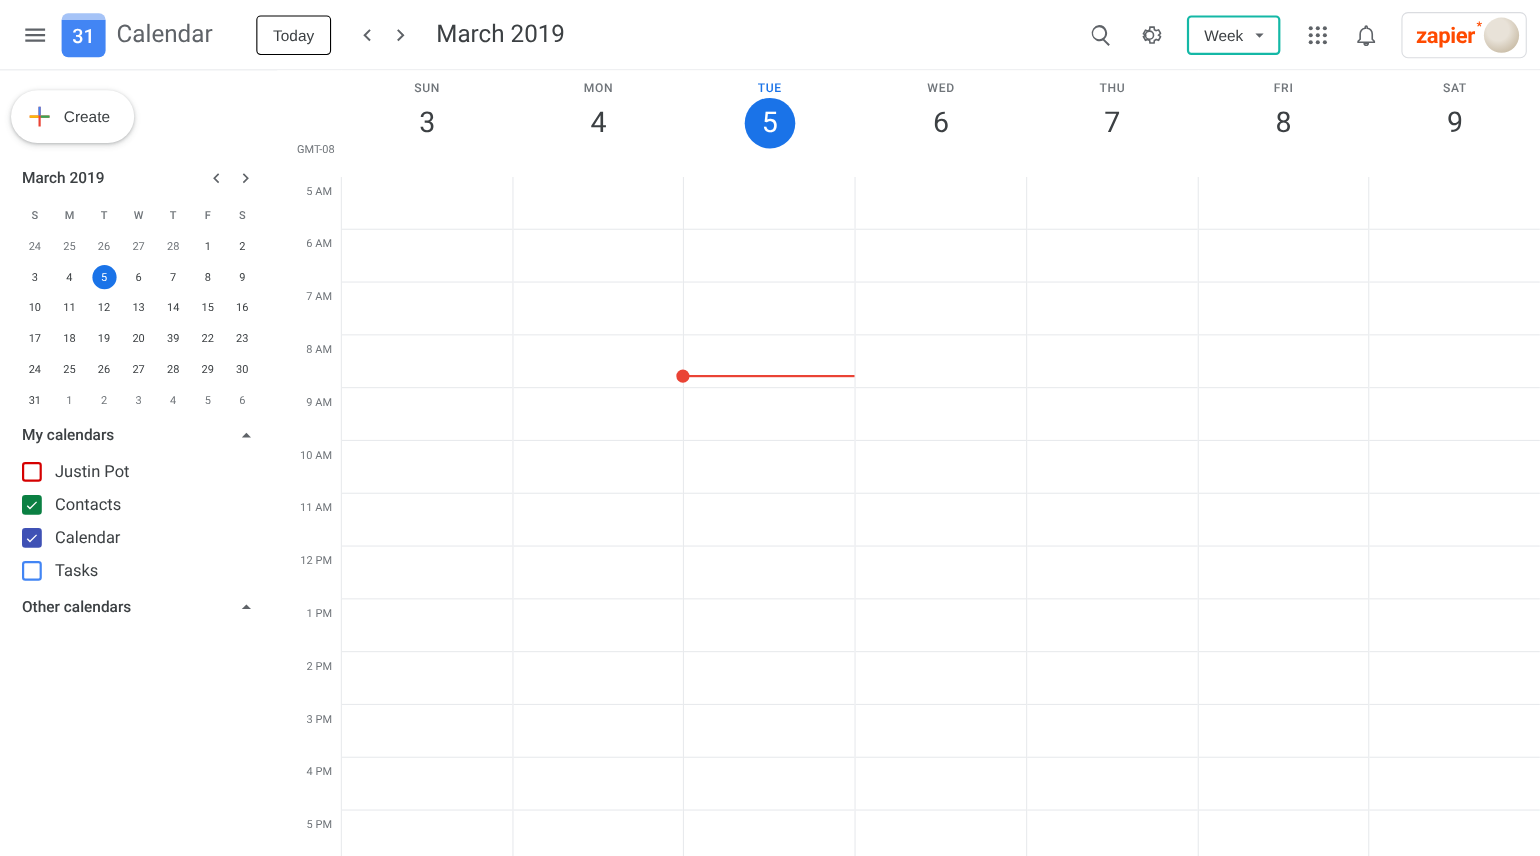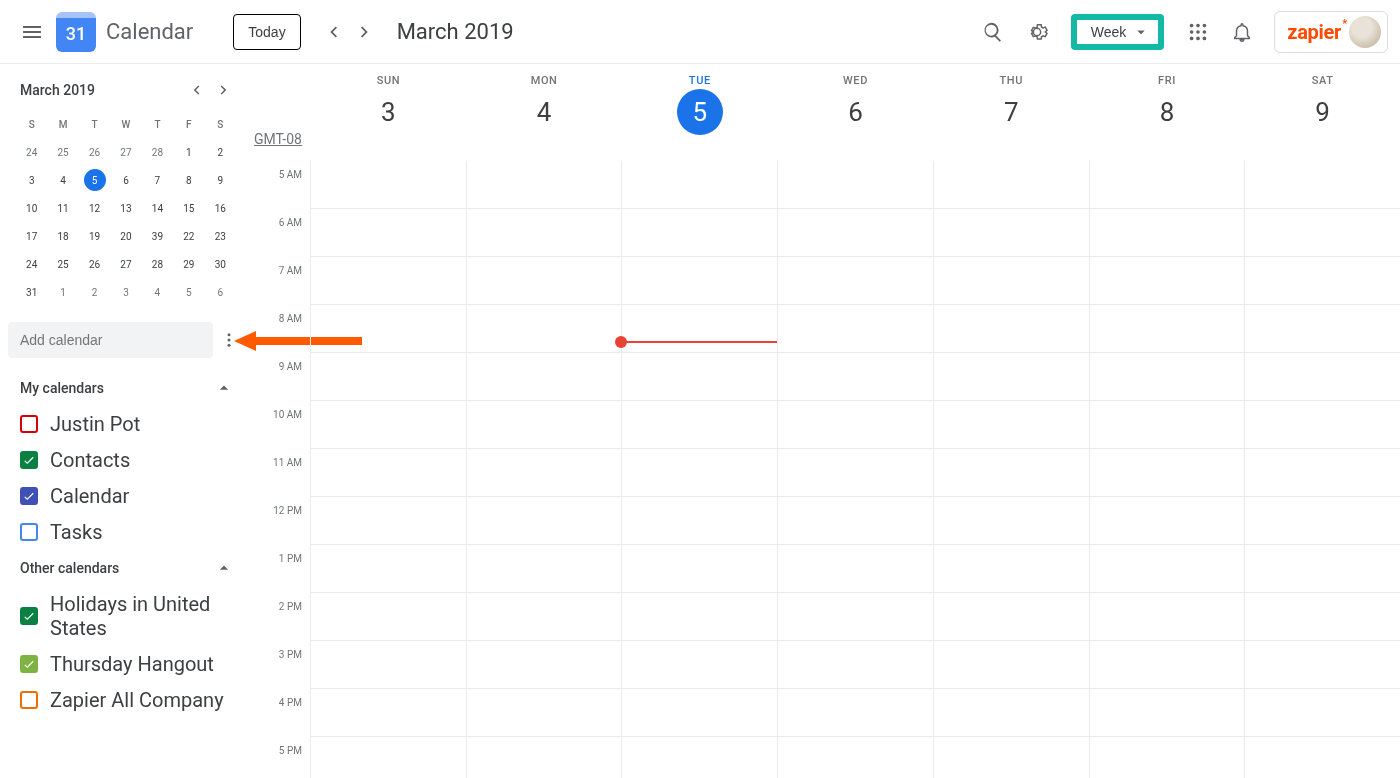--- a/index.html
+++ b/index.html
@@ -12,21 +12,21 @@
   .logo-wrap { display: flex; align-items: center; margin-right: 40px; }
   .logo-icon { width: 40px; height: 40px; background: linear-gradient(#a5c3f7 15%, #4285f4 15%); border-radius: 6px; color: #fff; font-size: 18px; font-weight: 500; display: flex; align-items: center; justify-content: center; padding-top: 4px; margin-right: 10px; }
   .logo-text { font-size: 22px; color: #5f6368; font-weight: 400; }
   .today-btn { height: 36px; padding: 0 14px; border: 1px solid #000000; border-radius: 4px; background: #fff; font-size: 14px; font-weight: 500; color: #3c4043; cursor: pointer; margin-right: 16px; }
   .nav-chev { width: 32px; height: 32px; border: none; background: none; display: flex; align-items: center; justify-content: center; cursor: pointer; border-radius: 50%; }
   .nav-chev svg { width: 22px; height: 22px; fill: #5f6368; }
   .month-title { font-size: 22px; color: #3c4043; margin-left: 16px; font-weight: 400; }
   .spacer { flex: 1; }
   .hdr-icon { width: 40px; height: 40px; border: none; background: none; display: flex; align-items: center; justify-content: center; cursor: pointer; border-radius: 50%; margin: 0 2px; }
   .hdr-icon svg { width: 22px; height: 22px; fill: #5f6368; }
-  .view-sel { height: 36px; padding: 0 8px 0 14px; border: 6px solid #14b8a6; border-radius: 4px; background: #fff; font-size: 14px; color: #3c4043; display: flex; align-items: center; gap: 6px; cursor: pointer; margin: 0 12px; }
+  .view-sel { height: 36px; padding: 0 8px 0 14px; border: 2px solid #14b8a6; border-radius: 4px; background: #fff; font-size: 14px; color: #3c4043; display: flex; align-items: center; gap: 6px; cursor: pointer; margin: 0 12px; }
   .view-sel svg { width: 18px; height: 18px; fill: #5f6368; }
   .zapier-box { display: flex; align-items: center; gap: 8px; padding: 4px 6px 4px 12px; border: 1px solid #dadce0; border-radius: 6px; margin-left: 10px; }
   .zapier-txt { color: #ff4a00; font-weight: 700; font-size: 20px; letter-spacing: -0.3px; position: relative; }
   .zapier-txt::after { content: "*"; color: #ff4a00; font-size: 11px; position: absolute; top: -3px; right: -6px; }
   .avatar { width: 32px; height: 32px; border-radius: 50%; background: radial-gradient(circle at 40% 35%, #e8e2d8 35%, #c8bba5 80%); }
 
   
   .body { display: flex; height: calc(778px - 64px); }
   .sidebar { width: 252px; padding: 12px 8px 0 8px; flex-shrink: 0; }
   .create-btn { display: inline-flex; align-items: center; gap: 10px; height: 48px; padding: 0 22px 0 14px; border: none; border-radius: 24px; background: #fff; box-shadow: 0 1px 3px rgba(60,64,67,.3), 0 2px 6px 1px rgba(60,64,67,.12); font-size: 14px; font-weight: 500; color: #3c4043; cursor: pointer; margin: 6px 0 18px 2px; }
@@ -48,31 +48,31 @@
   .more-btn svg { width: 18px; height: 18px; fill: #5f6368; }
   .arrow-annot { position: absolute; left: 226px; top: 6px; pointer-events: none; }
   .arrow-annot svg { width: 130px; height: 26px; }
 
   .sect-head { display: flex; align-items: center; padding: 8px 10px 8px 12px; cursor: pointer; }
   .sect-head span { flex: 1; font-size: 14px; font-weight: 500; color: #3c4043; }
   .sect-head svg { width: 20px; height: 20px; fill: #5f6368; }
   .cal-item { display: flex; align-items: center; gap: 12px; padding: 6px 12px; cursor: pointer; }
   .chk { width: 18px; height: 18px; border-radius: 3px; border: 2px solid; display: flex; align-items: center; justify-content: center; flex-shrink: 0; }
   .chk svg { width: 14px; height: 14px; fill: #fff; }
-  .cal-item span { font-size: 20px; color: #3c4043; }
+  .cal-item span { font-size: 15px; color: #3c4043; }
 
   
   .main { flex: 1; display: flex; flex-direction: column; background: #fff; }
   .day-headers { display: flex; padding-left: 58px; }
   .day-col-h { flex: 1; text-align: center; padding: 10px 0 6px 0; border-left: 1px solid #fff; }
   .dow-lbl { font-size: 11px; font-weight: 500; color: #70757a; letter-spacing: 0.6px; }
   .dow-lbl.today { color: #1a73e8; }
   .day-num { font-size: 26px; color: #3c4043; margin-top: 2px; font-weight: 400; display: inline-flex; align-items: center; justify-content: center; width: 46px; height: 46px; }
   .day-num.today { background: #1a73e8; color: #fff; border-radius: 50%; }
-  .tz-lbl { position: absolute; font-size: 14px; color: #70757a; left: 254px; top: 131px; text-decoration: underline; }
+  .tz-lbl { position: absolute; font-size: 10px; color: #70757a; left: 270px; top: 131px; }
 
   .grid-scroll { flex: 1; overflow-y: auto; position: relative; margin-top: 20px; }
   .grid-wrap { display: flex; position: relative; }
   .time-col { width: 58px; flex-shrink: 0; }
   .time-lbl { height: 48px; font-size: 10px; color: #70757a; text-align: right; padding-right: 8px; position: relative; top: -6px; }
   .day-cols { flex: 1; display: flex; position: relative; }
   .day-col { flex: 1; border-left: 1px solid #e8eaed; }
   .hour-row { height: 48px; border-bottom: 1px solid #e8eaed; }
   .now-line { position: absolute; height: 2px; background: #ea4335; z-index: 5; }
   .now-dot { position: absolute; width: 12px; height: 12px; background: #ea4335; border-radius: 50%; margin-left: -6px; margin-top: -5px; z-index: 6; }
@@ -142,20 +142,29 @@
   </button>
   <div class="zapier-box">
     <span class="zapier-txt">zapier</span>
     <div class="avatar"></div>
   </div>
 </div>
 
 <div class="body">
 
   <div class="sidebar">
+    <button class="create-btn">
+      <svg class="plus-icon" viewBox="0 0 24 24">
+          <path d="M11 3h2v8h8v2h-8v8h-2v-8H3v-2h8z" fill="#ea4335"></path>
+          <path d="M11 3h2v8h-2z" fill="#4285f4"></path>
+          <path d="M13 13h8v-2h-8z" fill="#34a853"></path>
+          <path d="M3 11h8v2H3z" fill="#fbbc04"></path>
+        </svg>
+      <span>Create</span>
+    </button>
 
     <div class="mini-head">
       <div class="mini-title">March 2019</div>
       <button class="mini-chev">
           <svg viewBox="0 0 24 24">
             <path d="M15 6l-6 6 6 6 1.4-1.4L11.8 12l4.6-4.6z"></path>
           </svg>
         </button>
       <button class="mini-chev">
           <svg viewBox="0 0 24 24">
@@ -294,35 +303,20 @@
           <span>4</span>
         </div>
         <div class="mini-cell">
           <span>5</span>
         </div>
         <div class="mini-cell">
           <span>6</span>
         </div>
       </div>
 
-    <div class="add-cal-row">
-      <input class="add-cal" placeholder="Add calendar" style="">
-      <button class="more-btn">
-        <svg viewBox="0 0 24 24">
-            <circle cx="12" cy="5" r="2"></circle>
-            <circle cx="12" cy="12" r="2"></circle>
-            <circle cx="12" cy="19" r="2"></circle>
-          </svg>
-      </button>
-      <div class="arrow-annot">
-        <svg viewBox="0 0 130 26">
-            <polygon points="0,13 22,3 22,9 128,9 128,17 22,17 22,23" fill="#ff5a00"></polygon>
-          </svg>
-      </div>
-    </div>
 
     <div class="sect-head">
       <span>My calendars</span>
       <svg viewBox="0 0 24 24">
           <path d="M7 14l5-5 5 5z"></path>
         </svg>
     </div>
     <div id="my-cals">
         <div class="cal-item">
           <div class="chk" style="border-color: rgb(213, 0, 0);"></div>
@@ -349,42 +343,20 @@
           <span>Tasks</span>
         </div>
       </div>
 
     <div class="sect-head">
       <span>Other calendars</span>
       <svg viewBox="0 0 24 24">
           <path d="M7 14l5-5 5 5z"></path>
         </svg>
     </div>
-    <div id="other-cals">
-        <div class="cal-item">
-          <div class="chk" style="border-color: rgb(11, 128, 67); background: rgb(11, 128, 67);">
-            <svg viewBox="0 0 24 24">
-              <path d="M9 16.2l-3.5-3.5L4 14.2 9 19l11-11-1.4-1.4z"></path>
-            </svg>
-          </div>
-          <span>Holidays in United States</span>
-        </div>
-        <div class="cal-item">
-          <div class="chk" style="border-color: rgb(124, 179, 66); background: rgb(124, 179, 66);">
-            <svg viewBox="0 0 24 24">
-              <path d="M9 16.2l-3.5-3.5L4 14.2 9 19l11-11-1.4-1.4z"></path>
-            </svg>
-          </div>
-          <span>Thursday Hangout</span>
-        </div>
-        <div class="cal-item">
-          <div class="chk" style="border-color: rgb(239, 108, 0);"></div>
-          <span>Zapier All Company</span>
-        </div>
-      </div>
   </div>
 
   <div class="main">
     <div class="tz-lbl">GMT-08</div>
     <div class="day-headers" id="day-headers">
         <div class="day-col-h"><div class="dow-lbl">SUN</div><div class="day-num">3</div></div>
         <div class="day-col-h"><div class="dow-lbl">MON</div><div class="day-num">4</div></div>
         <div class="day-col-h"><div class="dow-lbl today">TUE</div><div class="day-num today">5</div></div>
         <div class="day-col-h"><div class="dow-lbl">WED</div><div class="day-num">6</div></div>
         <div class="day-col-h"><div class="dow-lbl">THU</div><div class="day-num">7</div></div>

